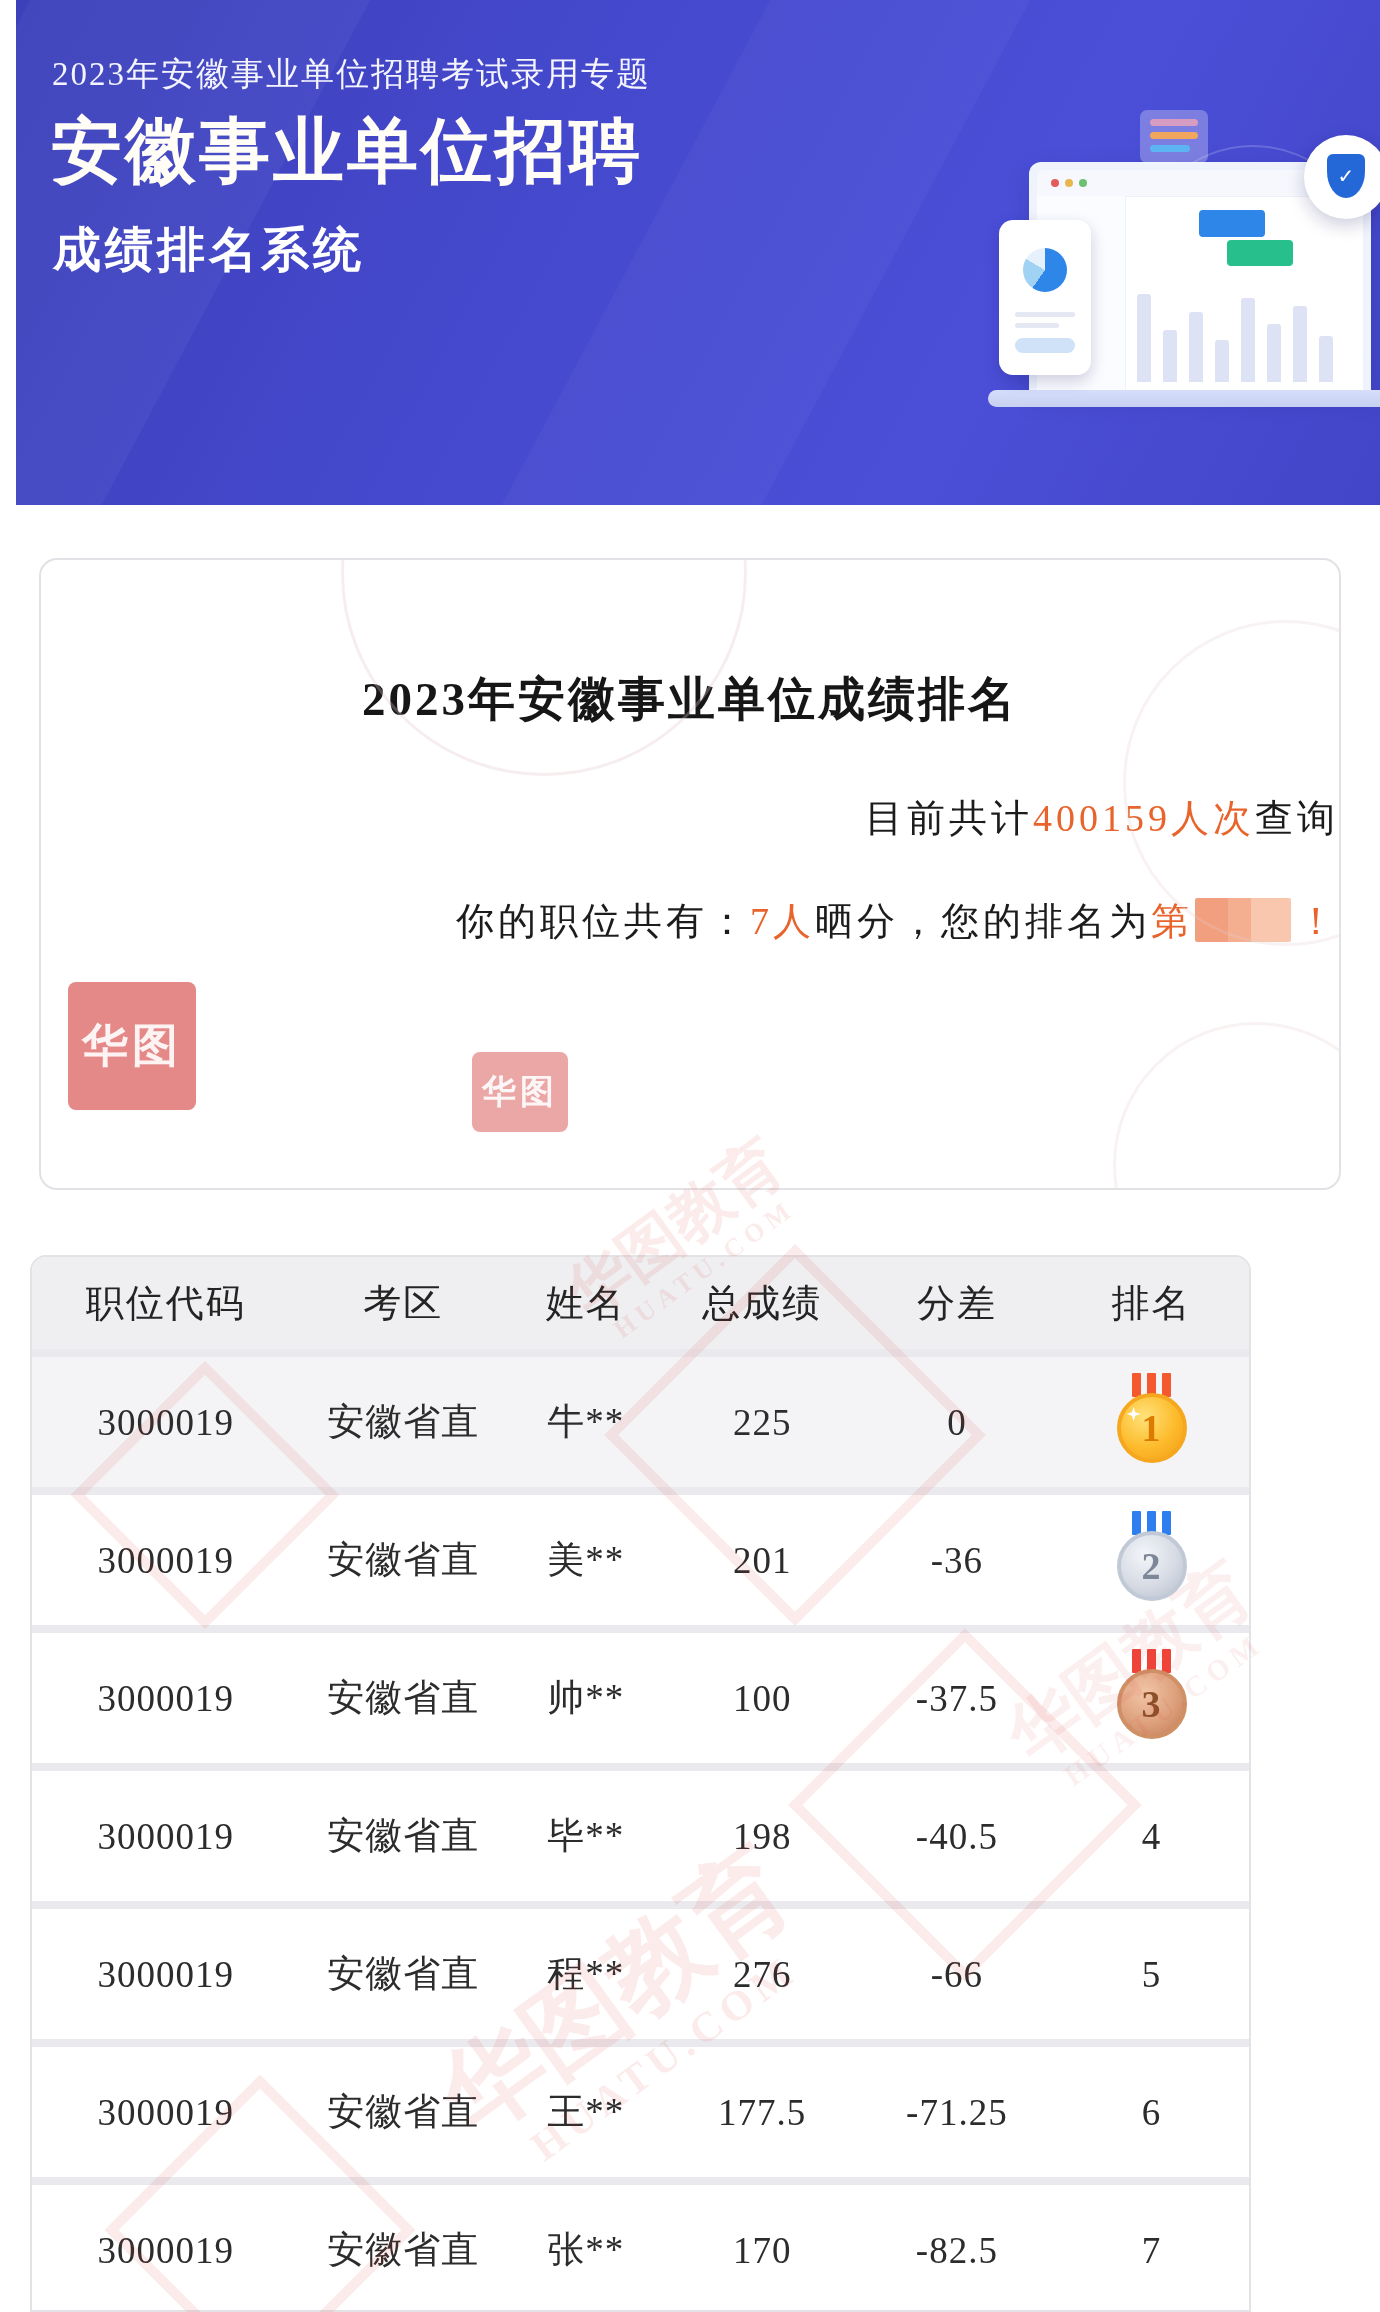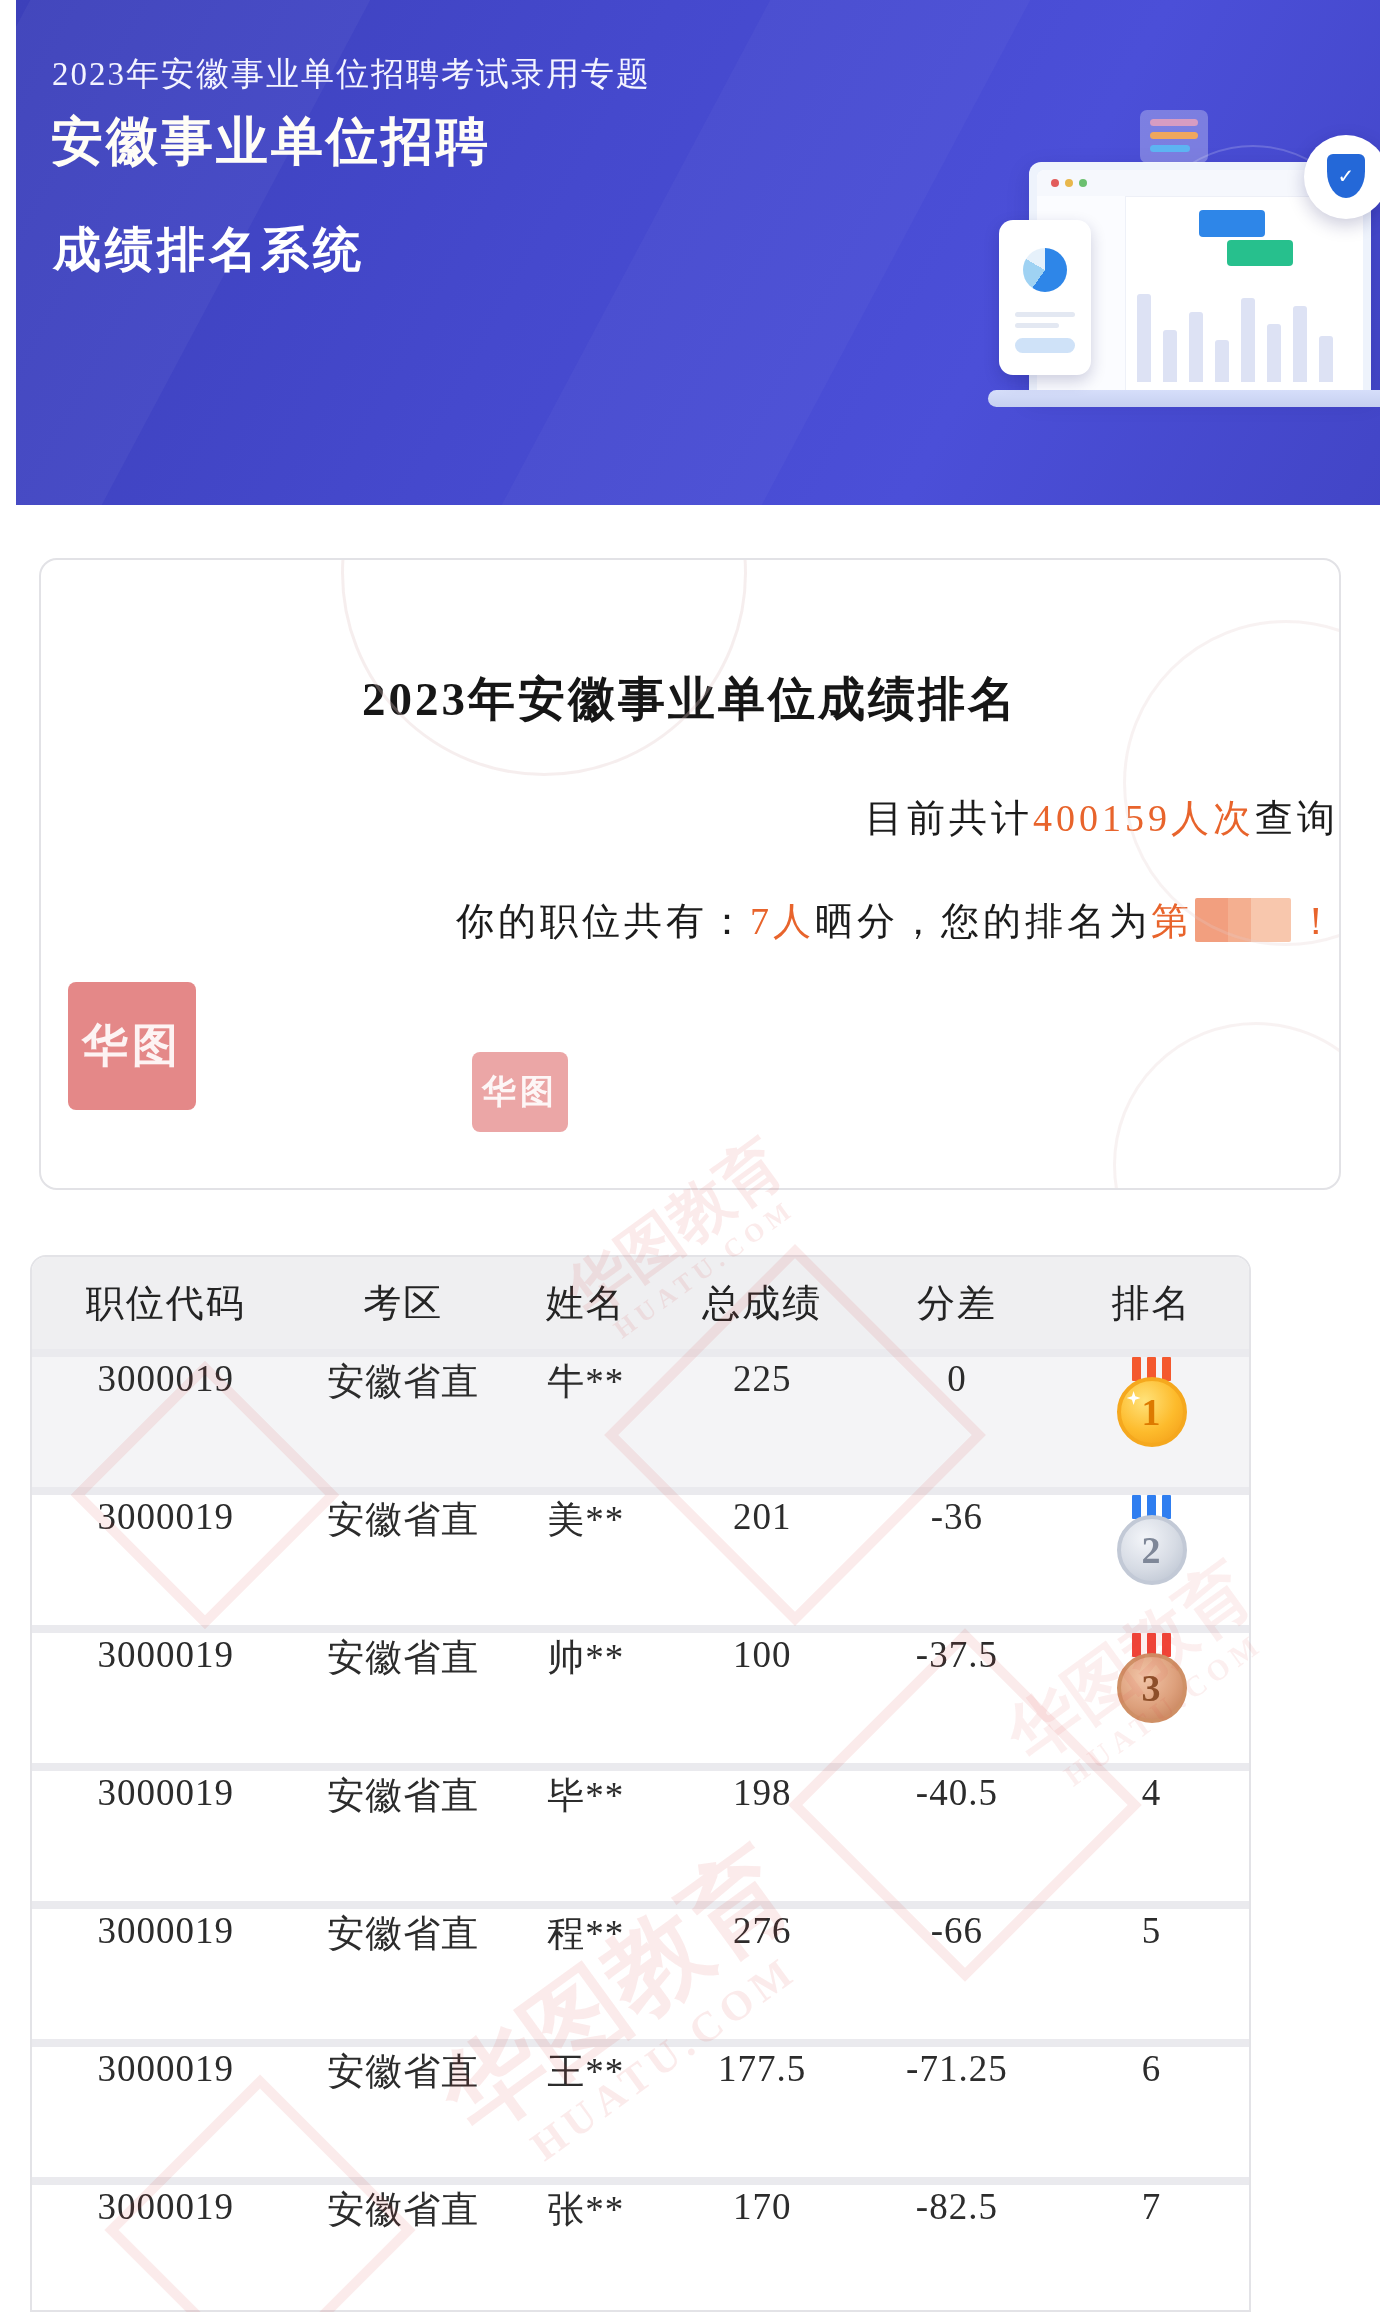--- a/index.html
+++ b/index.html
@@ -14,21 +14,21 @@
     position:absolute;left:16px;top:0;width:1380px;height:505px;overflow:hidden;
     background:linear-gradient(118deg,#3c40ba 0%,#4549cd 40%,#4b4fd8 70%,#4245c6 100%);
   }
   .banner .streak{position:absolute;background:rgba(255,255,255,.04);transform:skewX(-28deg);}
   .streak.s1{left:-120px;top:0;width:340px;height:505px;}
   .streak.s2{left:620px;top:0;width:260px;height:505px;background:rgba(255,255,255,.03);}
   .banner-topic{
     position:absolute;left:36px;top:52px;font-size:33px;color:#f4f4ff;letter-spacing:2px;
   }
   .banner-title{
-    position:absolute;left:35px;top:116px;font-size:52px;font-weight:bold;color:#fffdf6;
+    position:absolute;left:35px;top:116px;font-size:71px;font-weight:bold;color:#fffdf6;
     letter-spacing:3px;line-height:1;
   }
   .banner-subtitle{
     position:absolute;left:37px;top:218px;font-size:48px;font-weight:bold;color:#ffffff;
     letter-spacing:4px;
   }
   
   .illus{position:absolute;left:0;top:0;width:1380px;height:505px;pointer-events:none;}
   .ring-deco{position:absolute;border-radius:50%;border:2px solid rgba(255,255,255,.18);}
   .ring-deco.r1{left:1120px;top:145px;width:230px;height:230px;}
@@ -104,21 +104,21 @@
   
   .table-panel{
     position:absolute;left:30px;top:1255px;width:1221px;height:1057px;box-sizing:border-box;
     background:#ffffff;border:2px solid #e3e3e7;border-radius:16px 16px 0 0;overflow:hidden;
   }
   .thead{
     display:flex;align-items:center;height:92px;background:#efeff1;border-bottom:8px solid #eaeaee;
     font-size:38px;color:#242424;letter-spacing:2px;
   }
   .trow{
-    display:flex;height:130px;background:#ffffff;border-bottom:8px solid #eaeaee;
+    display:flex;align-items:center;height:130px;background:#ffffff;border-bottom:8px solid #eaeaee;
     font-size:37px;color:#2c2c2c;letter-spacing:1px;
   }
   .trow.first{background:#f4f4f6;}
   .cell{text-align:center;}
   .c0{width:22%;} .c1{width:17%;} .c2{width:13%;} .c3{width:16%;} .c4{width:16%;} .c5{width:16%;}
   
   .medal{display:inline-block;position:relative;width:70px;height:98px;vertical-align:middle;}
   .ribbon{position:absolute;left:15px;top:0;width:40px;height:24px;}
   .ribbon i{position:absolute;top:0;width:9px;height:24px;border-radius:1px;}
   .ribbon i:nth-child(1){left:0;} .ribbon i:nth-child(2){left:15px;} .ribbon i:nth-child(3){left:30px;}

